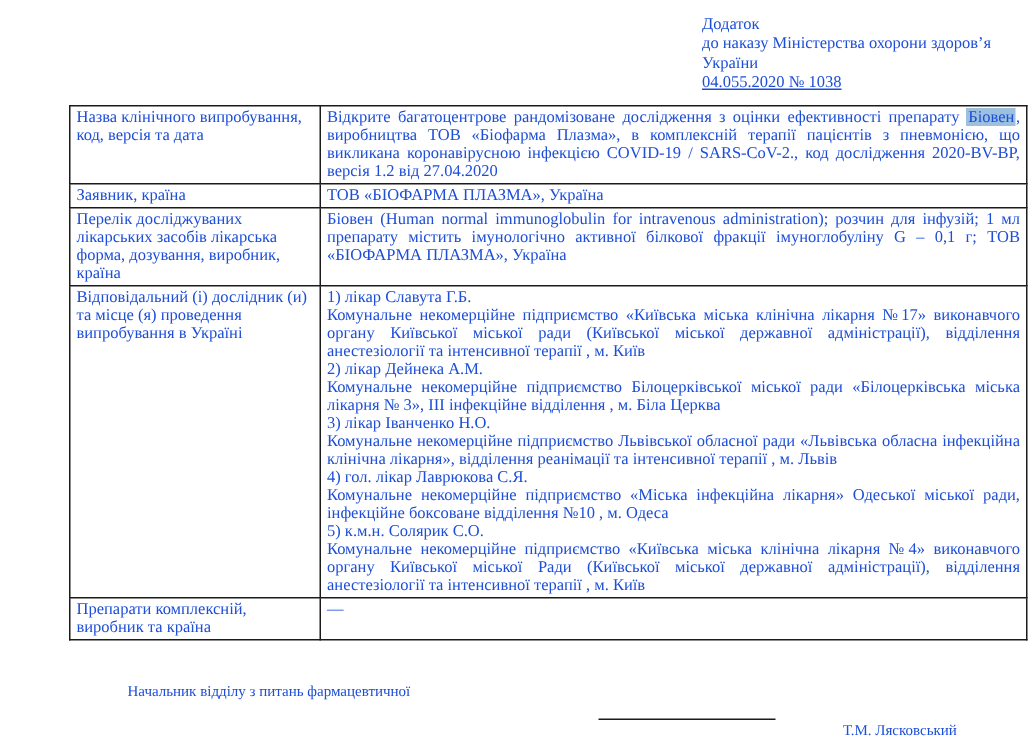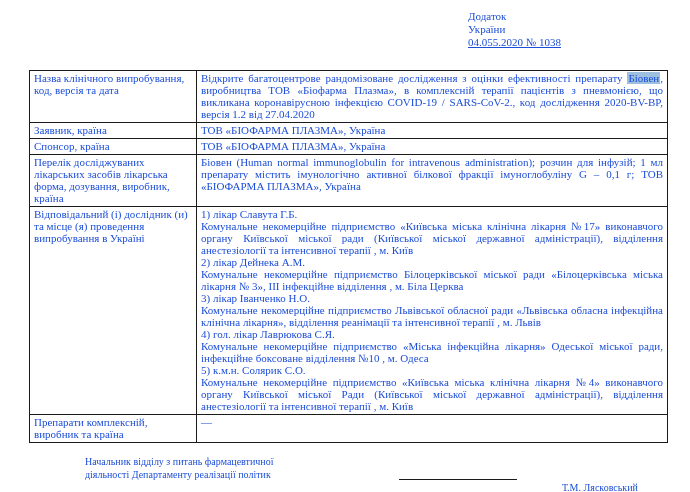--- a/index.html
+++ b/index.html
@@ -25,21 +25,21 @@
     font-size: 11px;
     line-height: 13px;
     text-align: left;
   }
   .ref-line { white-space: nowrap; }
   .ref-line.underlined { text-decoration: underline; }
 
   
   table.trial-table {
     position: absolute;
-    left: 29px;
+    left: 46px;
     top: 70px;
     width: 636px;
     border-collapse: collapse;
     table-layout: fixed;
     font-size: 11px;
     line-height: 12px;
   }
   table.trial-table td {
     border: 1px solid #1b1b1b;
     vertical-align: top;
@@ -81,36 +81,33 @@
     white-space: nowrap;
   }
 </style>
 </head>
 <body>
 
 <div class="page">
 
   <div class="ref-block">
     <div class="ref-line">Додаток</div>
+    <div class="ref-line">до наказу Міністерства охорони здоров’я</div>
     <div class="ref-line">України</div>
     <div class="ref-line underlined">04.055.2020 № 1038</div>
   </div>
 
   <table class="trial-table">
     <tbody>
       <tr>
         <td class="c-label">Назва клінічного випробування, код, версія та дата</td>
         <td class="c-value justify"><span>Відкрите багатоцентрове рандомізоване дослідження з оцінки ефективності препарату </span><span class="hl" style="background: rgb(156, 192, 221);">Біовен</span><span>, виробництва ТОВ «Біофарма Плазма», в комплексній терапії пацієнтів з пневмонією, що викликана коронавірусною інфекцією COVID-19 / SARS-CoV-2., код дослідження 2020-BV-BP, версія 1.2 від 27.04.2020</span></td>
       </tr>
       <tr>
         <td class="c-label">Заявник, країна</td>
-        <td class="c-value">ТОВ «БІОФАРМА ПЛАЗМА», Україна</td>
-      </tr>
-      <tr>
-        <td class="c-label">Спонсор, країна</td>
         <td class="c-value">ТОВ «БІОФАРМА ПЛАЗМА», Україна</td>
       </tr>
       <tr class="row-meds">
         <td class="c-label">Перелік досліджуваних лікарських засобів лікарська форма, дозування, виробник, країна</td>
         <td class="c-value justify">Біовен (Human normal immunoglobulin for intravenous administration); розчин для інфузій; 1 мл препарату містить імунологічно активної білкової фракції імуноглобуліну G – 0,1 г; ТОВ «БІОФАРМА ПЛАЗМА», Україна</td>
       </tr>
       <tr>
         <td class="c-label">Відповідальний (і) дослідник (и) та місце (я) проведення випробування в Україні</td>
         <td class="c-value justify preline">1) лікар Славута Г.Б.
 Комунальне некомерційне підприємство «Київська міська клінічна лікарня №17» виконавчого органу Київської міської ради (Київської міської державної адміністрації), відділення анестезіології та інтенсивної терапії , м. Київ
@@ -126,19 +123,18 @@
       <tr>
         <td class="c-label">Препарати комплексній, виробник та країна</td>
         <td class="c-value">—</td>
       </tr>
     </tbody>
   </table>
 
   <div class="footer">
     <div class="footer-title">
       <div>Начальник відділу з питань фармацевтичної</div>
-      <div>діяльності Департаменту реалізації політик</div>
     </div>
     <div class="sig-line"></div>
     <div class="signer">Т.М. Лясковський</div>
   </div>
 
 </div>
 
 </body></html>

